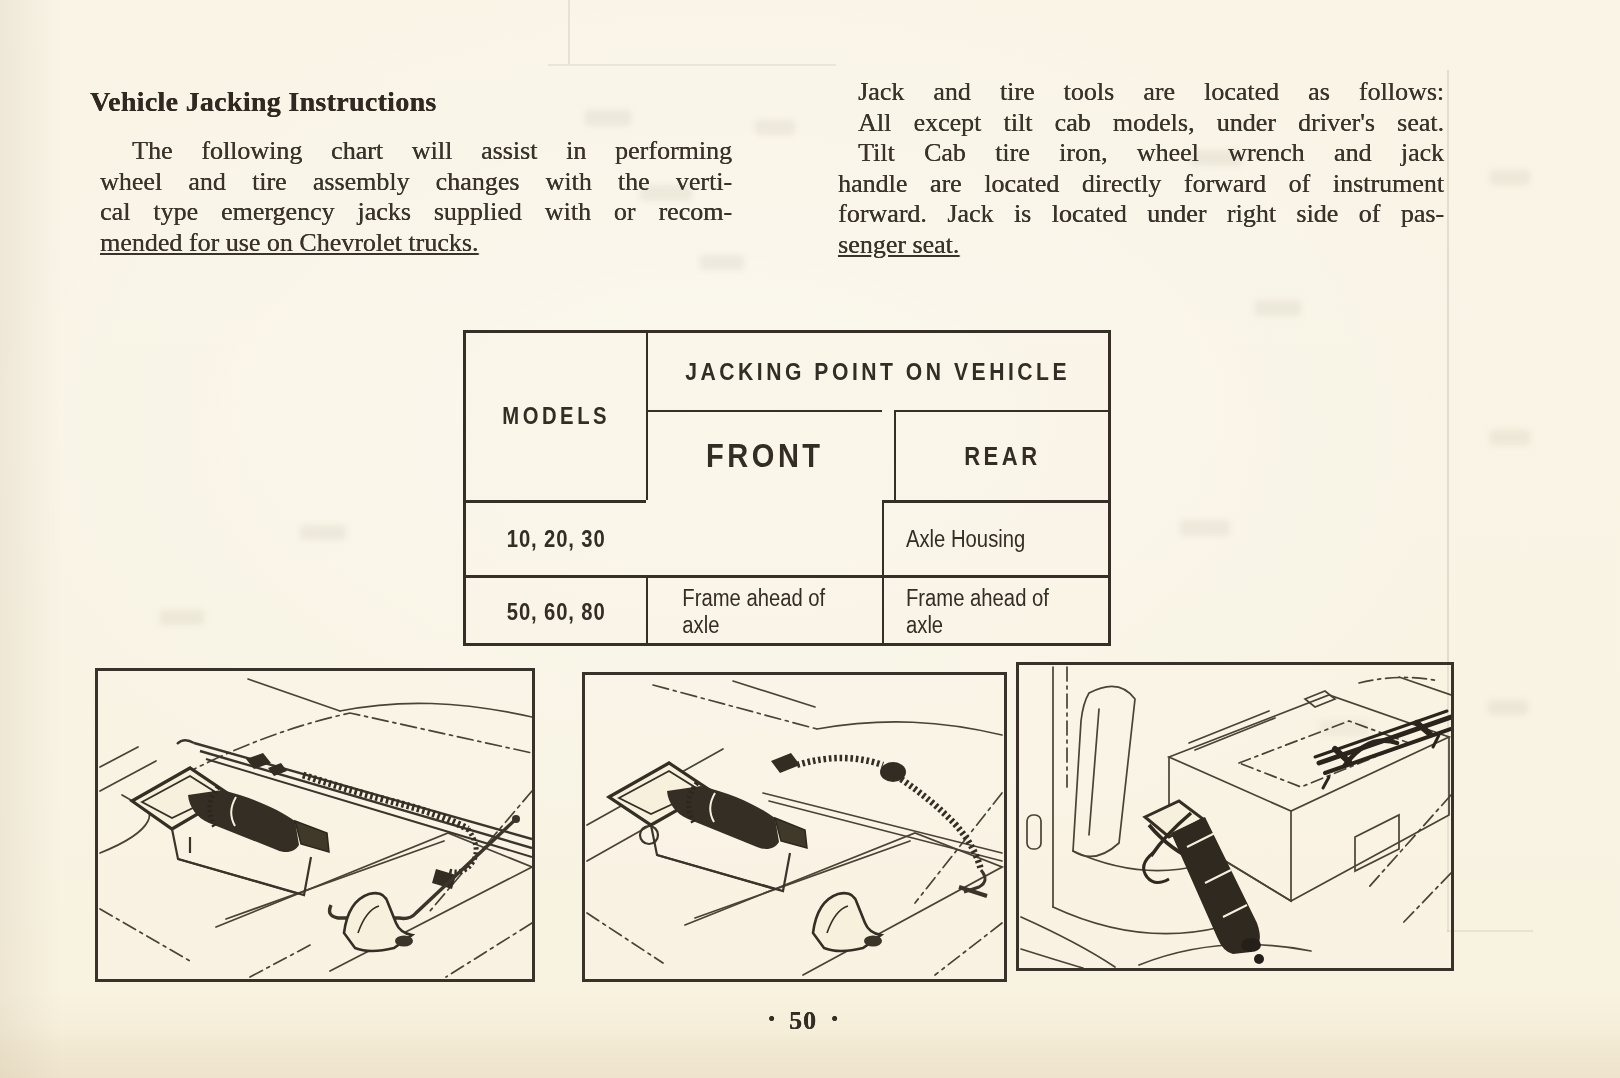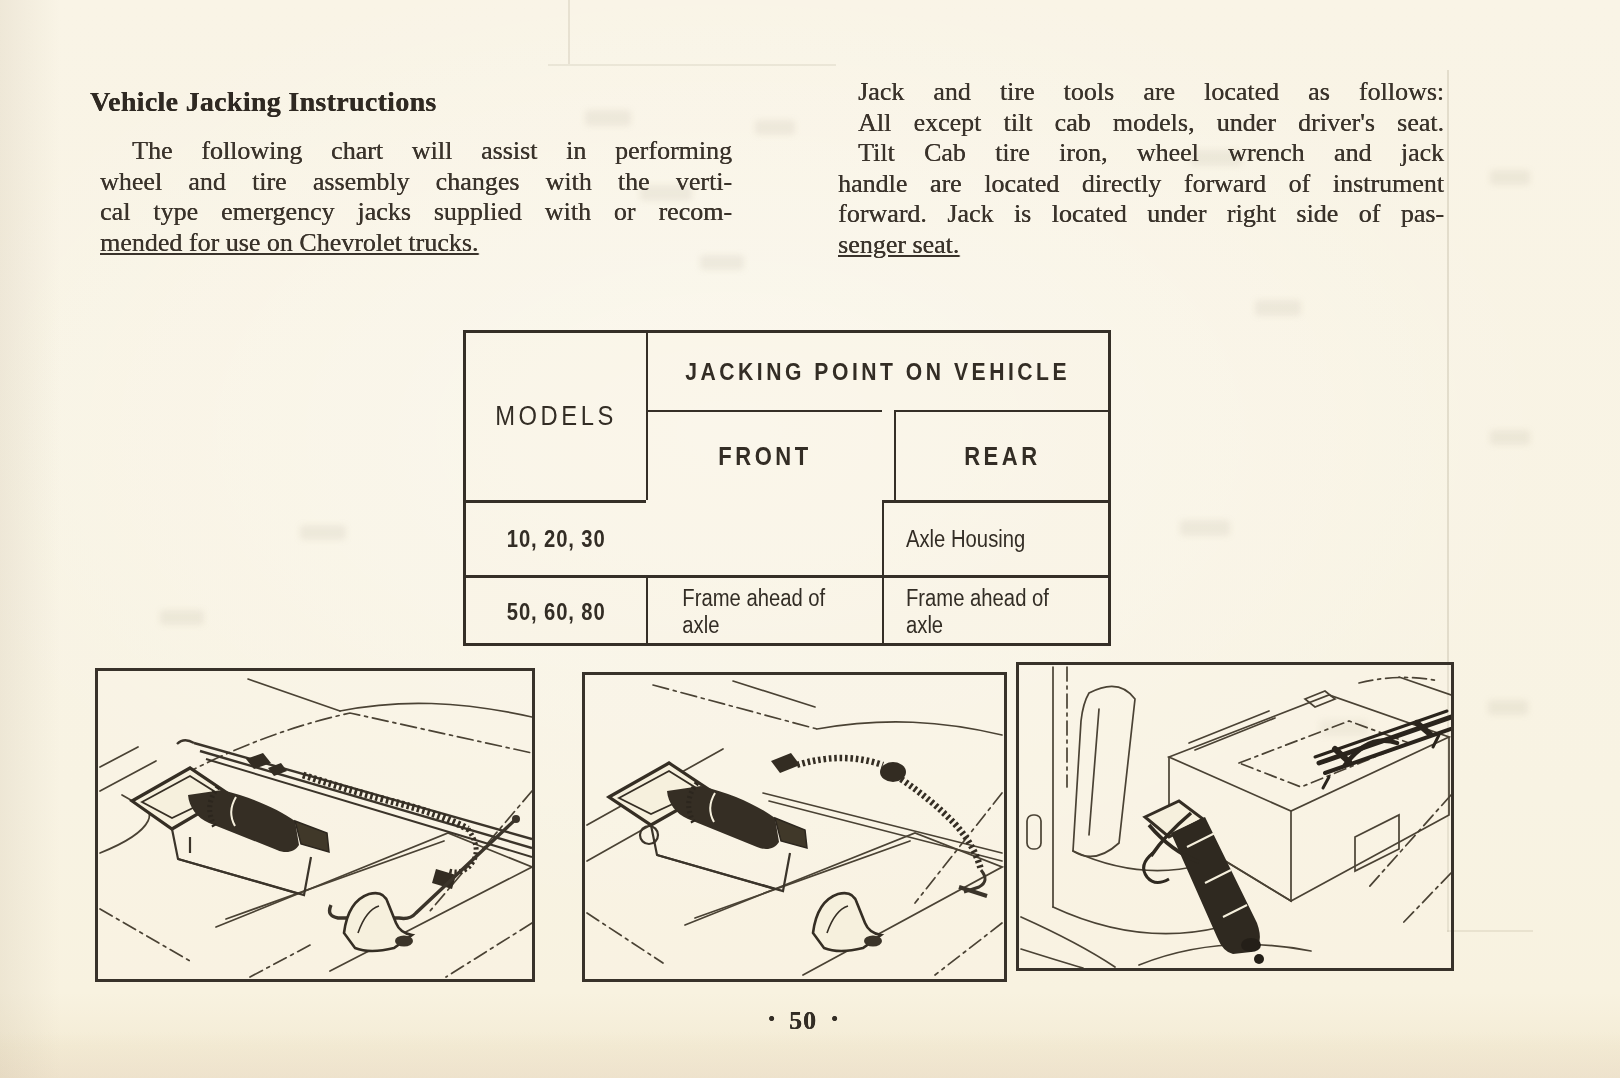--- a/index.html
+++ b/index.html
@@ -68,26 +68,26 @@
   .cond { display:inline-block; transform:scaleX(0.88); transform-origin:center; }
   .cond-l { display:inline-block; transform:scaleX(0.88); transform-origin:left center; }
 
   .th-span {
     grid-column:2 / 4; grid-row:1;
     border-left:2px solid #352f27;
     font-weight:bold; font-size:24px; letter-spacing:4px;
   }
   .th-models {
     grid-column:1; grid-row:1 / 3;
-    font-weight:normal; font-size:27px; letter-spacing:4px;
+    font-weight:bold; font-size:23px; letter-spacing:4px;
   }
   .th-front {
     grid-column:2; grid-row:2;
     border-left:2px solid #352f27; border-top:2px solid #352f27;
-    font-weight:bold; font-size:25px; letter-spacing:4px;
+    font-weight:bold; font-size:33px; letter-spacing:4px;
   }
   .th-rear {
     grid-column:3; grid-row:2;
     border-left:2px solid #352f27; border-top:2px solid #352f27;
     font-weight:bold; font-size:25px; letter-spacing:4px;margin-left:12px;
   }
   .td { border-top:3px solid #352f27; font-size:23px; }
   .td-models { grid-column:1; font-weight:bold; letter-spacing:1px; }
   .td-mid { grid-column:2; border-left:2px solid #352f27; }
   .td-right { grid-column:3; border-left:2px solid #352f27; }

